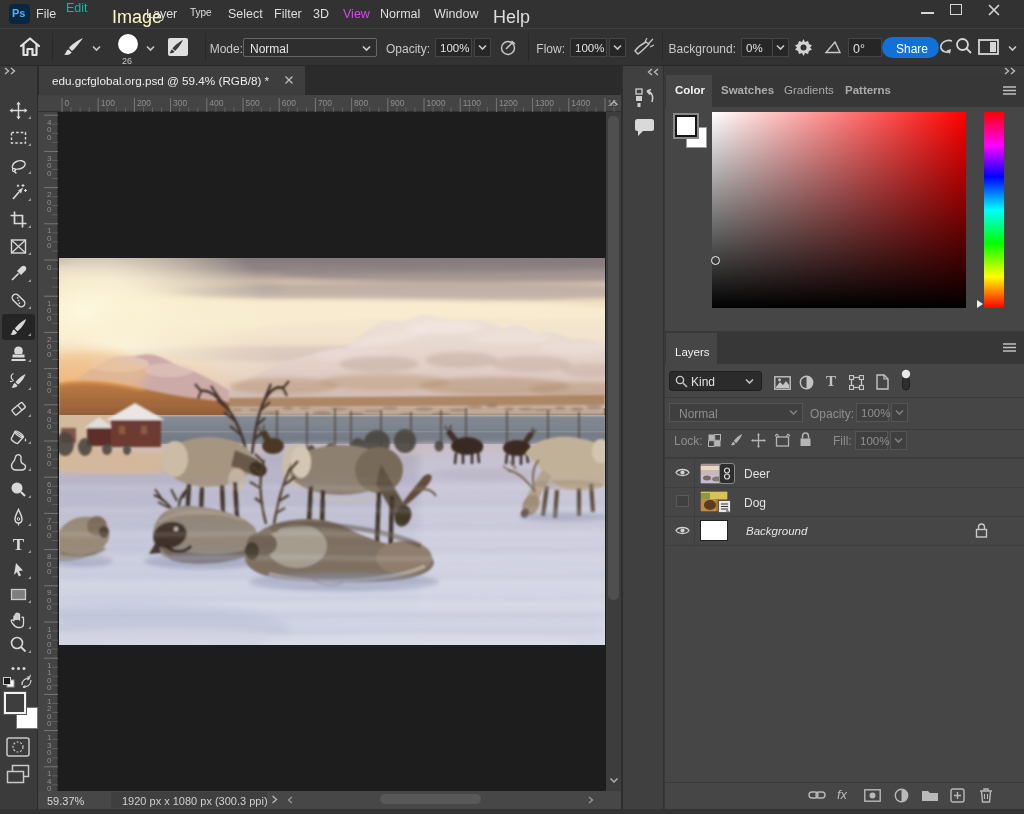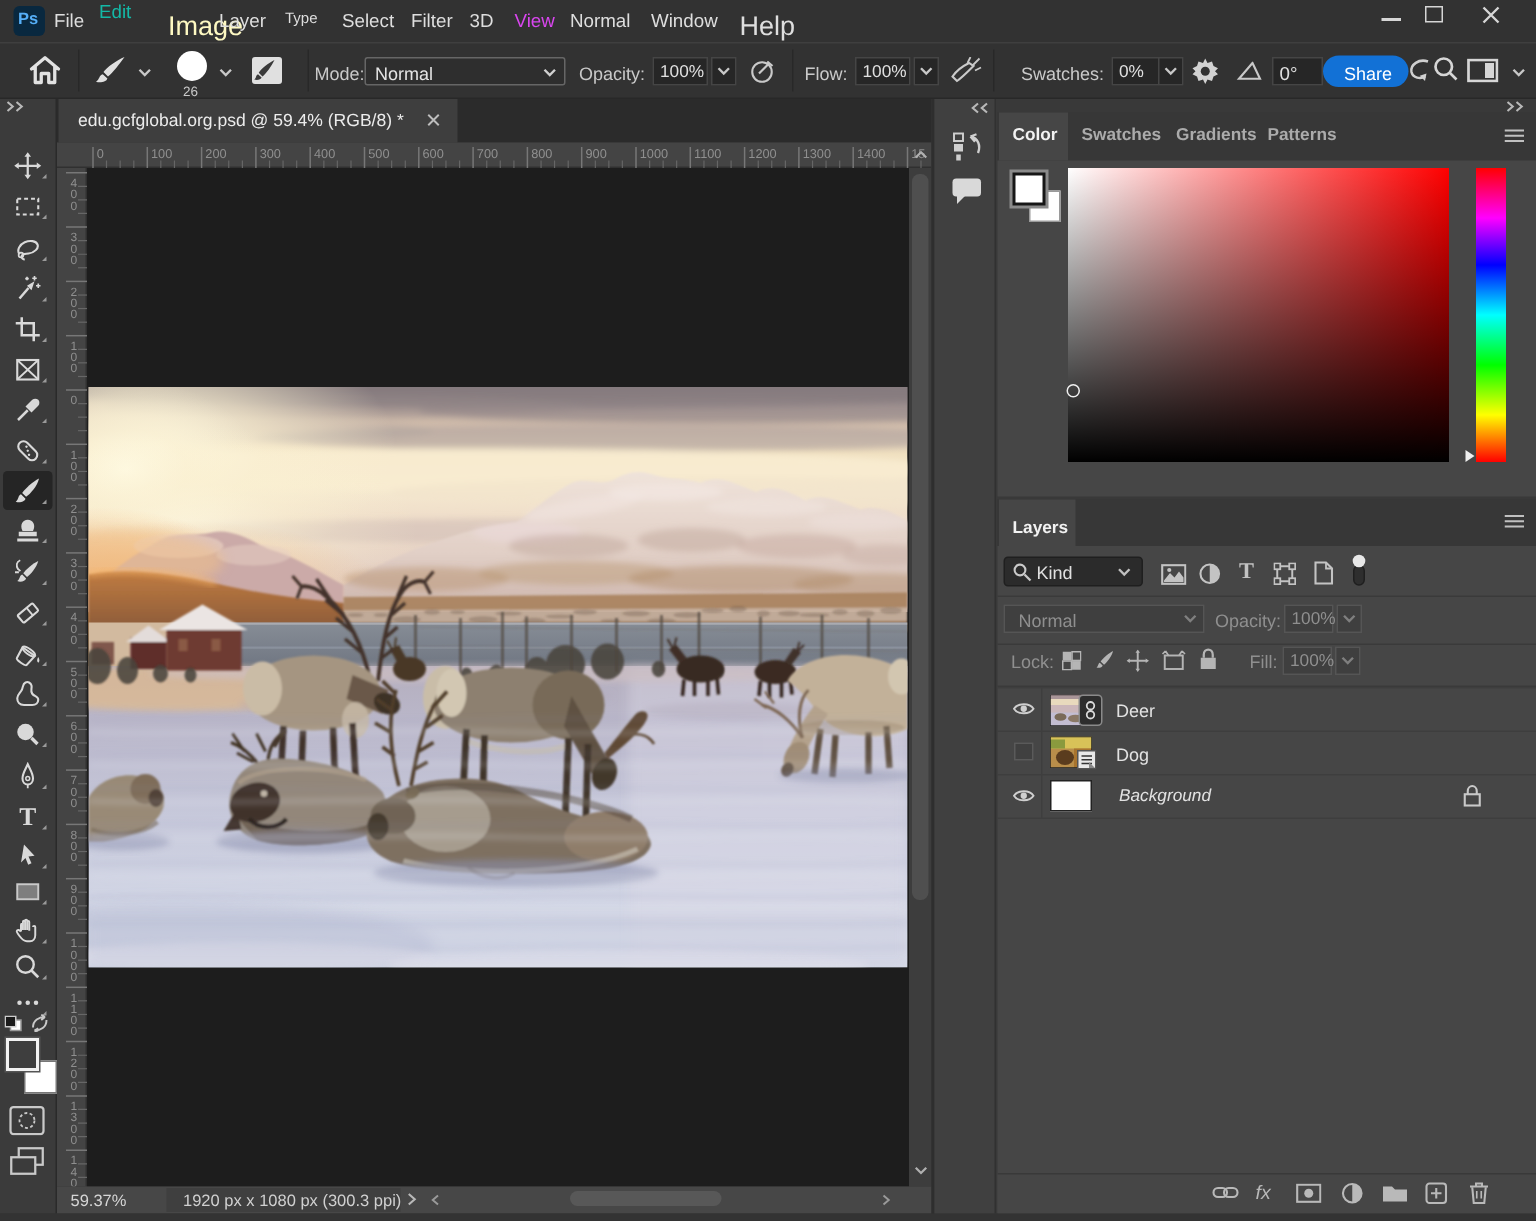--- a/index.html
+++ b/index.html
@@ -76,21 +76,21 @@
     <div class="t" style="left:575px;top:42px;font-size:11.5px;color:#e0e0e0">100%</div>
 <div class="abs" style="left:609px;top:38px;width:17px;height:19px;background:#262626;border:1px solid #454545"></div>
     <svg class="abs" style="left:613px;top:44px" width="9" height="7" viewBox="0 0 9 7">
       <path d="M1,1.5 L4.5,5 L8,1.5" fill="none" stroke="#c8c8c8" stroke-width="1.6"></path>
     </svg>
 <svg class="abs" style="left:632px;top:38px" width="23" height="19" viewBox="0 0 23 19">
 <path d="M14,4 C10,6 5,10 3,13 L6,16 C9,14 14,9 17,6 Z" fill="none" stroke="#c9c9c9" stroke-width="1.4"></path>
 <path d="M16,6 L21,1 M18,9 L22,7 M13,4 L15,0" stroke="#c9c9c9" stroke-width="1.2"></path>
     </svg>
 <div class="abs" style="left:662px;top:33px;width:1px;height:28px;background:#282828"></div>
-<div class="tr" style="right:288px;top:42px;font-size:12px;color:#c9c9c9">Swatches:</div>
+<div class="tr" style="right:288px;top:42px;font-size:12px;color:#c9c9c9">Background:</div>
 <div class="abs" style="left:741px;top:38px;width:32px;height:19px;background:#262626;border:1px solid #454545"></div>
     <div class="t" style="left:746px;top:42px;font-size:11.5px;color:#e0e0e0">0%</div>
 <div class="abs" style="left:772px;top:38px;width:17px;height:19px;background:#262626;border:1px solid #454545"></div>
     <svg class="abs" style="left:776px;top:44px" width="9" height="7" viewBox="0 0 9 7">
       <path d="M1,1.5 L4.5,5 L8,1.5" fill="none" stroke="#c8c8c8" stroke-width="1.6"></path>
     </svg>
 <svg class="abs" style="left:794px;top:38px" width="19" height="19" viewBox="0 0 19 19">
 <path d="M9.5,1 L11,4 L14,3 L15,6 L18,7.5 L16,9.5 L18,11.5 L15,13 L14,16 L11,15 L9.5,18 L8,15 L5,16 L4,13 L1,11.5 L3,9.5 L1,7.5 L4,6 L5,3 L8,4 Z" fill="#d2d2d2"></path>
 <circle cx="9.5" cy="9.5" r="3" fill="#323232"></circle>
     </svg>
@@ -800,39 +800,39 @@
 <rect x="1" y="1" width="19" height="12" rx="2.5" fill="#d9d9d9"></rect>
 <path d="M4,12 L4,18 L10,12 Z" fill="#d9d9d9"></path>
     </svg>
 <svg class="abs" style="left:1004px;top:67px" width="14" height="8" viewBox="0 0 14 8">
 <path d="M1,1 L4.5,4 L1,7 M7,1 L10.5,4 L7,7" fill="none" stroke="#b9b9b9" stroke-width="1.4"></path>
     </svg>
 <div class="abs" style="left:665px;top:75px;width:359px;height:32px;background:#373737"></div>
 <div class="abs" style="left:666px;top:75px;width:46px;height:32px;background:#464646"></div>
 <div class="t" style="left:675px;top:84px;font-size:11.5px;font-weight:bold;color:#f2f2f2">Color</div>
 <div class="t" style="left:721px;top:84px;font-size:11.5px;font-weight:bold;color:#ababab">Swatches</div>
-<div class="t" style="left:784px;top:84px;font-size:11.5px;font-weight:bold;color:#ababab">Gradients</div>
+<div class="t" style="left:784px;top:84px;font-size:11.5px;font-weight:normal;color:#ababab">Gradients</div>
 <div class="t" style="left:845px;top:84px;font-size:11.5px;font-weight:bold;color:#ababab">Patterns</div>
 <svg class="abs" style="left:1003px;top:86px" width="13" height="9" viewBox="0 0 13 9">
       <path d="M0,1 H13 M0,4.5 H13 M0,8 H13" stroke="#c0c0c0" stroke-width="1.4"></path>
     </svg>
 <div class="abs" style="left:665px;top:107px;width:359px;height:224px;background:#464646"></div>
 <div class="abs" style="left:686px;top:127px;width:21px;height:21px;background:#fff;border:1px solid #9a9a9a"></div>
 <div class="abs" style="left:673px;top:113px;width:26px;height:26px;background:#8a8a8a"></div>
 <div class="abs" style="left:675px;top:115px;width:22px;height:22px;background:#161616"></div>
 <div class="abs" style="left:677px;top:117px;width:18px;height:18px;background:#ffffff"></div>
 <div class="abs" style="left:712px;top:112px;width:254px;height:196px;
 background:linear-gradient(to top, #000 0%, rgba(0,0,0,0) 100%), linear-gradient(to right, #fff 0%, #ff0000 100%);"></div>
 <div class="abs" style="left:711px;top:256px;width:9px;height:9px;border:1.5px solid #f0f0f0;border-radius:50%"></div>
 <div class="abs" style="left:984px;top:112px;width:20px;height:196px;
 background:linear-gradient(to bottom,#f00 0%,#f0f 17%,#00f 33%,#0ff 50%,#0f0 67%,#ff0 84%,#f00 100%)"></div>
 <div class="abs" style="left:977px;top:300px;width:0;height:0;border-top:4.5px solid transparent;border-bottom:4.5px solid transparent;border-left:6px solid #f0f0f0"></div>
 <div class="abs" style="left:665px;top:333px;width:359px;height:31px;background:#373737"></div>
 <div class="abs" style="left:666px;top:333px;width:51px;height:31px;background:#464646"></div>
-<div class="t" style="left:675px;top:346px;font-size:11.5px;font-weight:bold;color:#f2f2f2">Layers</div>
+<div class="t" style="left:675px;top:346px;font-size:11.5px;font-weight:normal;color:#f2f2f2">Layers</div>
 <svg class="abs" style="left:1003px;top:343px" width="13" height="9" viewBox="0 0 13 9">
       <path d="M0,1 H13 M0,4.5 H13 M0,8 H13" stroke="#c0c0c0" stroke-width="1.4"></path>
     </svg>
 <div class="abs" style="left:665px;top:364px;width:359px;height:445px;background:#464646"></div>
 <div class="abs" style="left:669px;top:371px;width:93px;height:20px;background:#2b2b2b;border:1px solid #1f1f1f;border-radius:3px"></div>
 <svg class="abs" style="left:675px;top:375px" width="13" height="13" viewBox="0 0 13 13">
 <circle cx="5" cy="5" r="3.6" fill="none" stroke="#c9c9c9" stroke-width="1.4"></circle>
 <path d="M8,8 L12,12" stroke="#c9c9c9" stroke-width="1.5"></path>
     </svg>
 <div class="t" style="left:691px;top:375px;font-size:12px;color:#e0e0e0">Kind</div>

